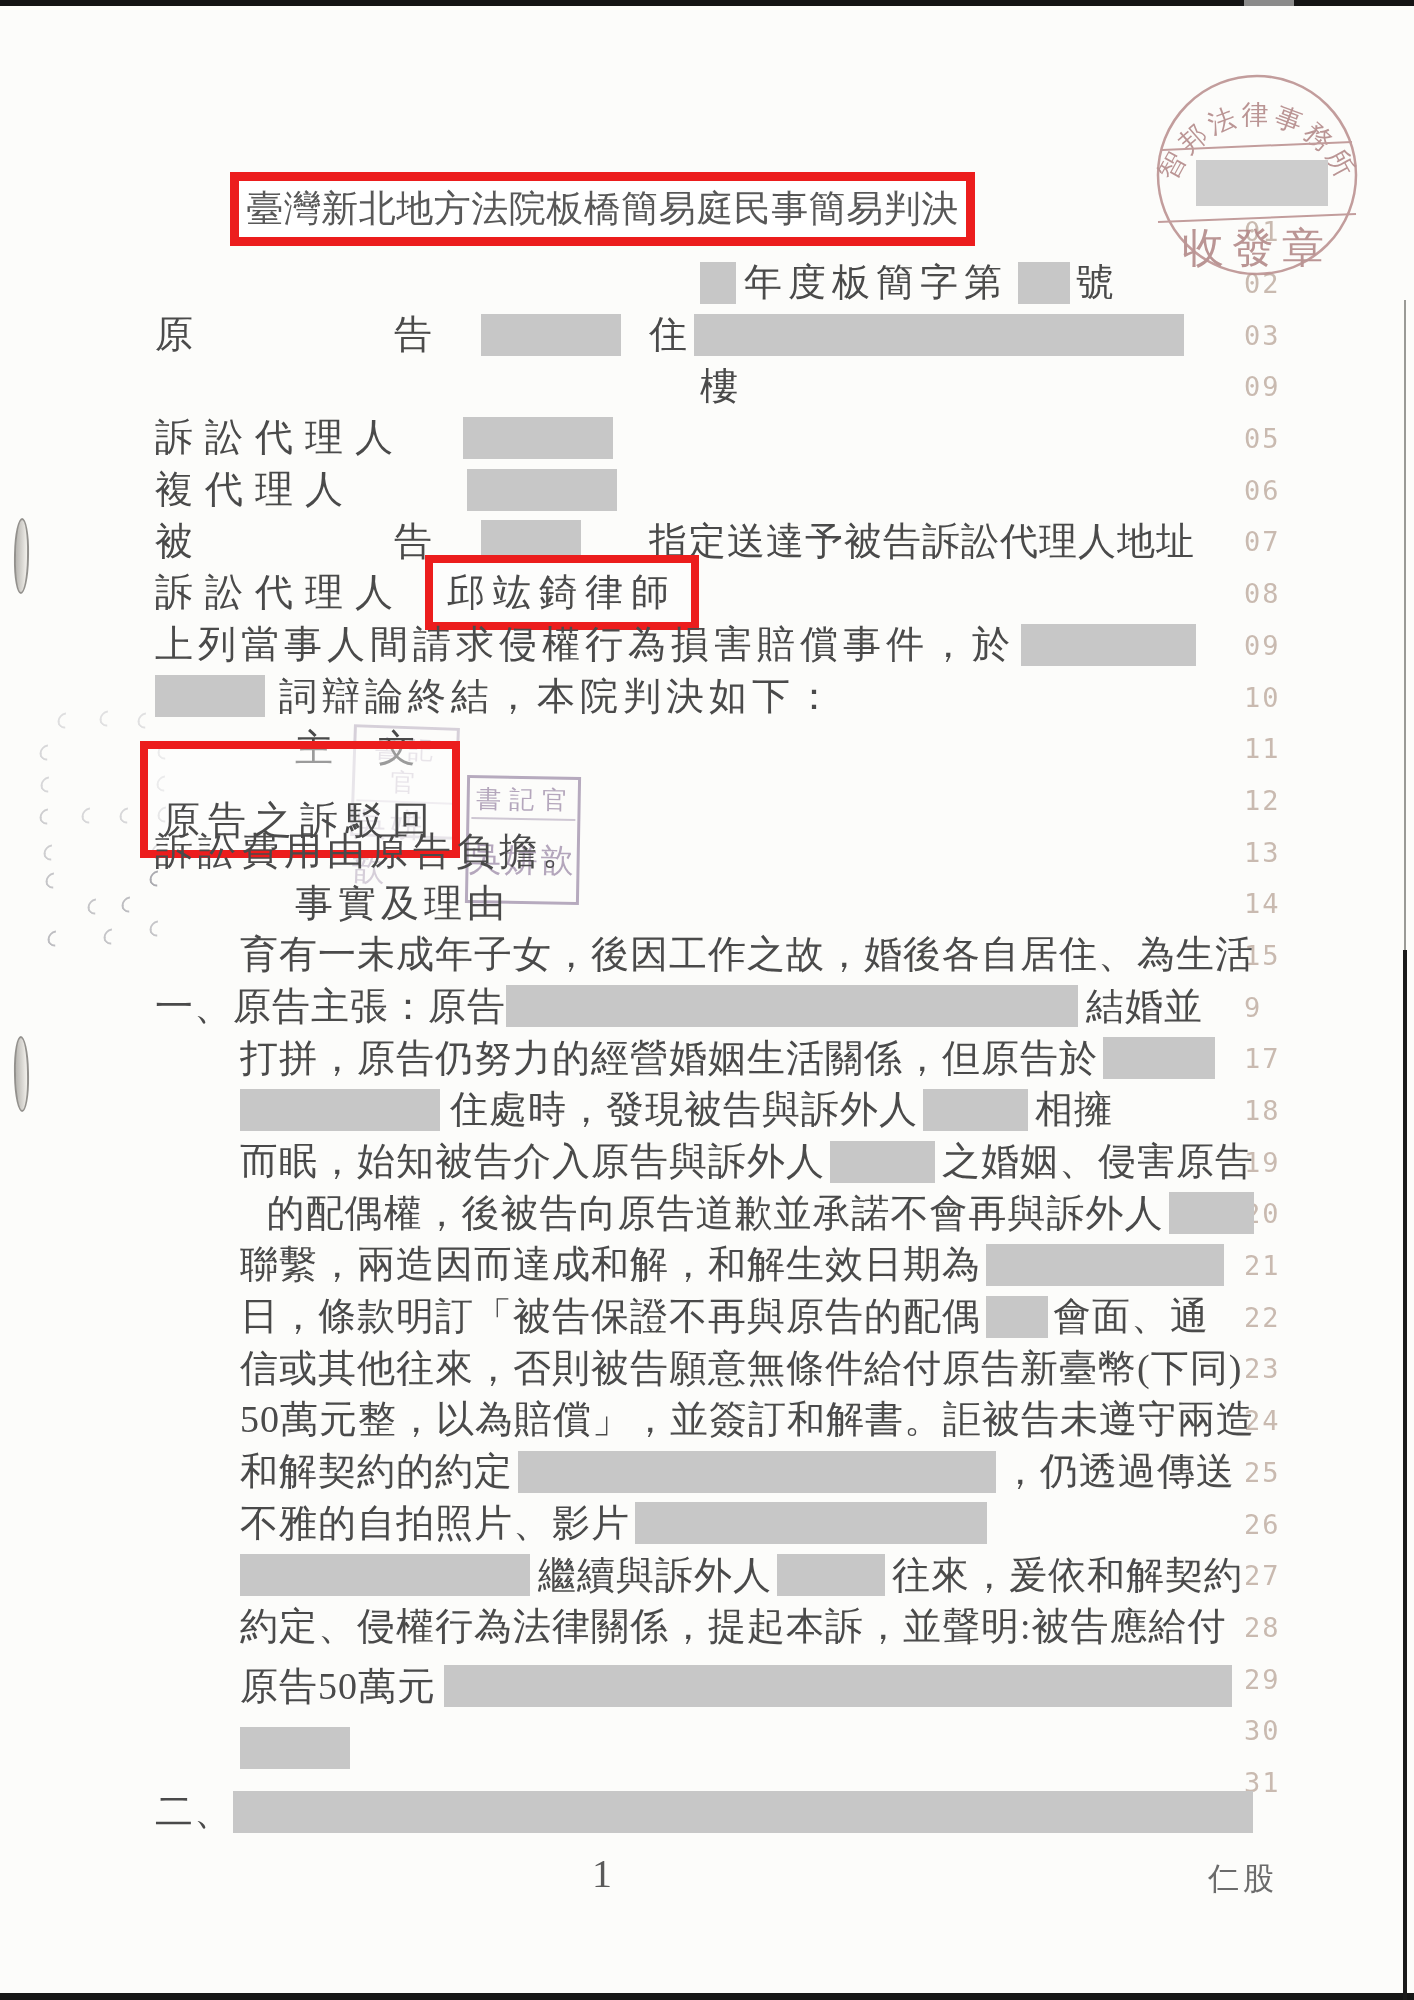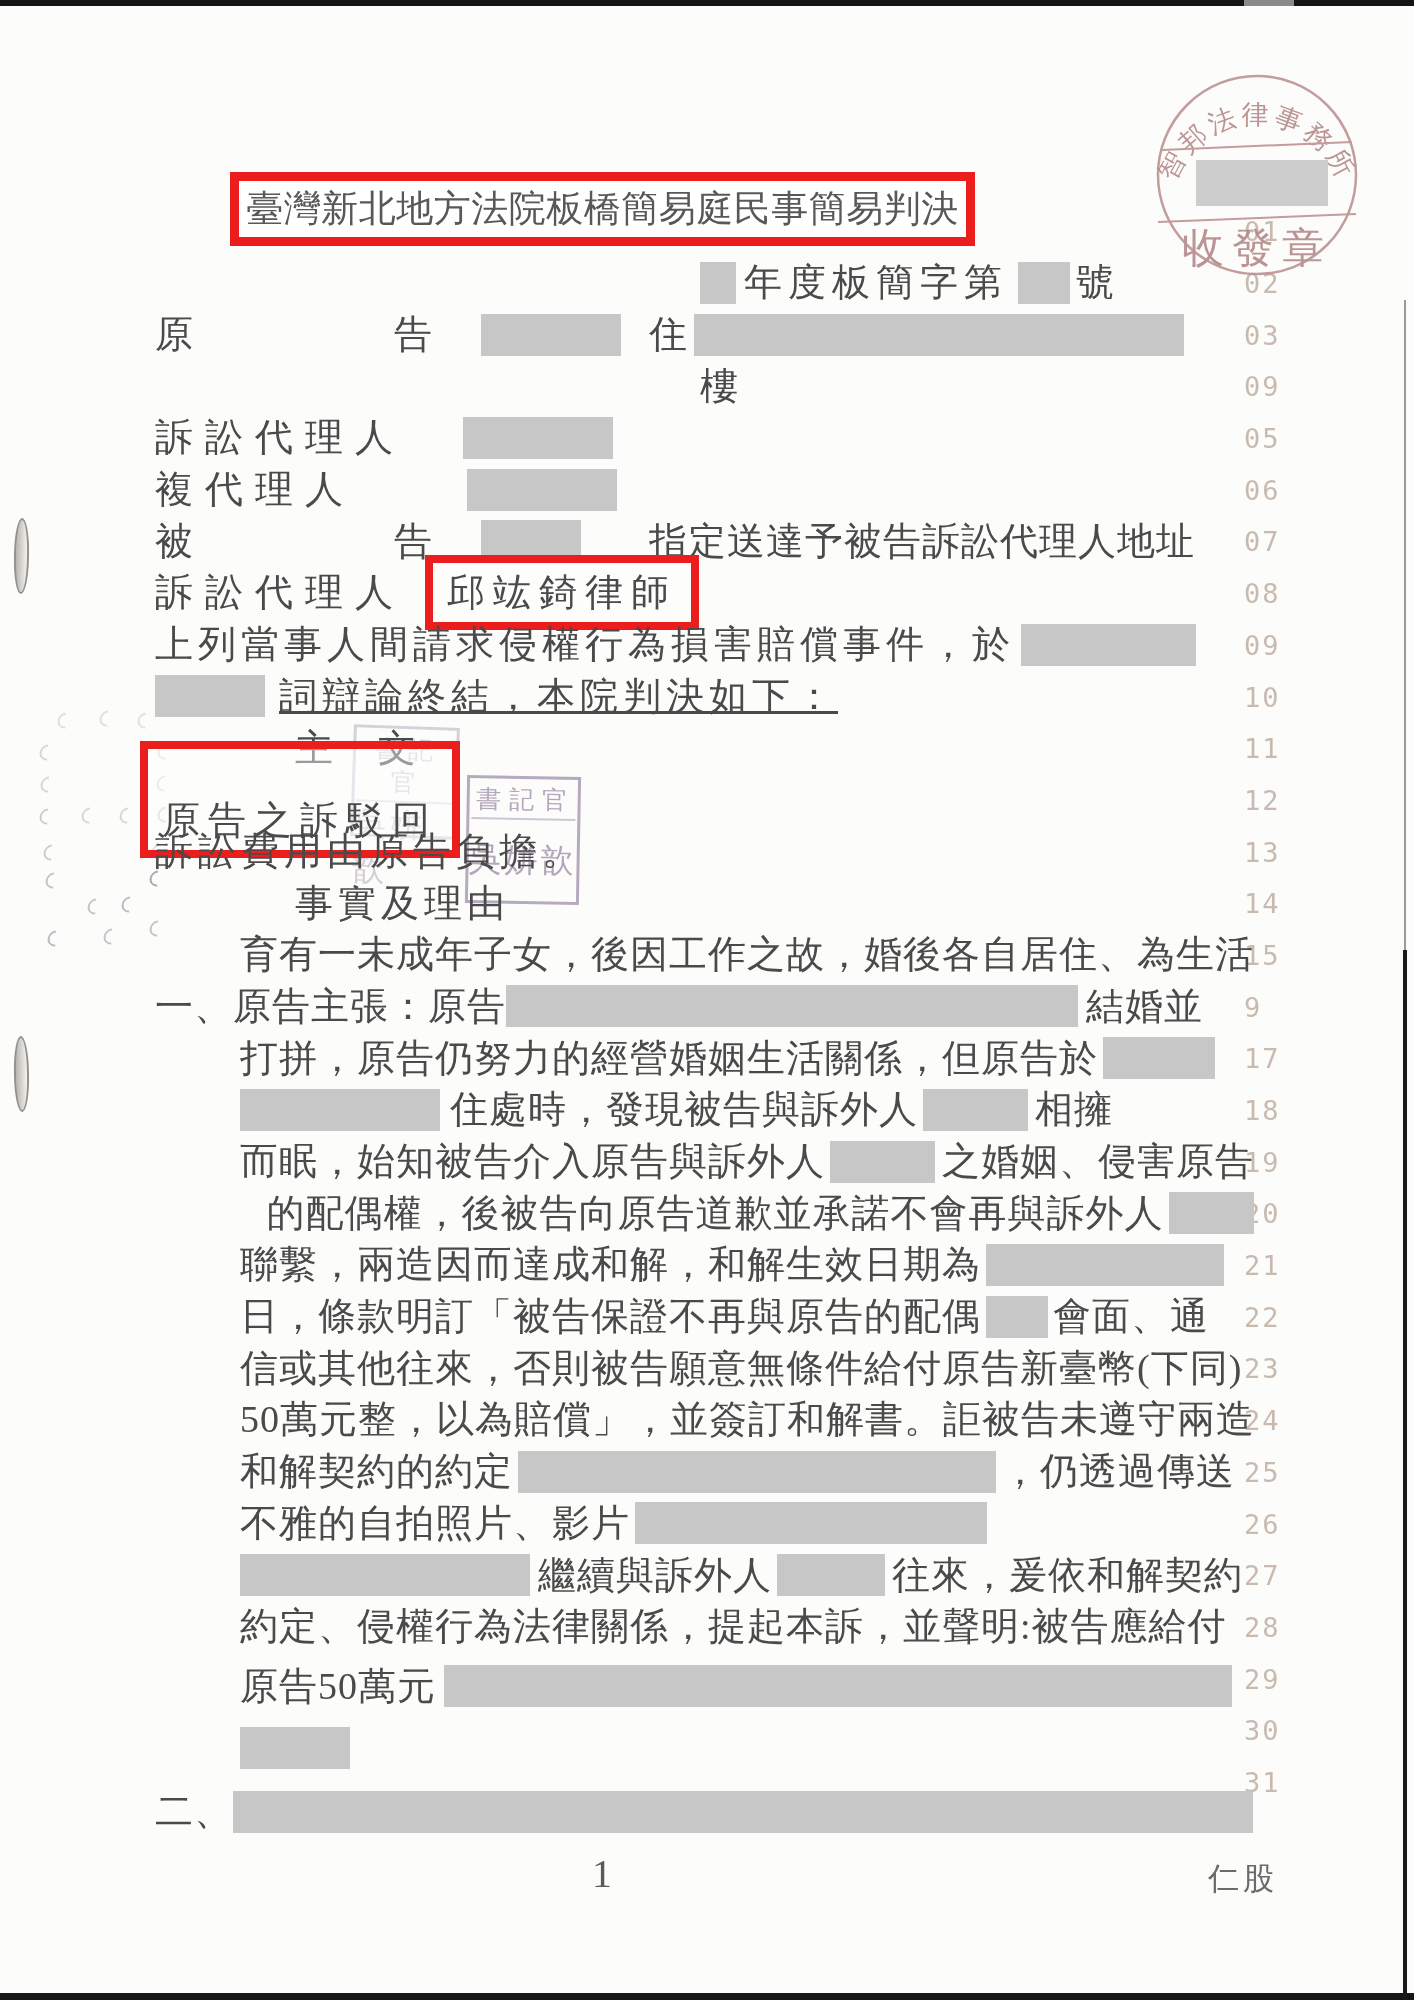--- a/index.html
+++ b/index.html
@@ -207,21 +207,21 @@
         <span class="gapseg" style="width: 20px;"></span>
         <span class="redhl">
           <span class="t" style="letter-spacing: 8px;">邱竑錡律師</span>
         </span>
       </div>
       <div class="line" style="padding-left: 155px;">
         <span class="t" style="letter-spacing: 5px;">上列當事人間請求侵權行為損害賠償事件，於</span>
         <span class="gapseg" style="width: 6px;"></span>
         <span class="redact" style="width: 175px;"></span>
       </div>
-      <div class="line" style="padding-left: 155px; text-decoration: underline;">
+      <div class="line" style="padding-left: 155px;">
         <span class="redact" style="width: 110px;"></span>
         <span class="gapseg" style="width: 14px;"></span>
         <span class="t" style="letter-spacing: 5px;">詞辯論終結，本院判決如下：</span>
       </div>
       <div class="line" style="padding-left: 295px;">
         <span class="t">主</span>
         <span class="gapseg" style="width: 44px;"></span>
         <span class="t">文</span>
       </div>
       <div class="line" style="padding-left: 140px;">

